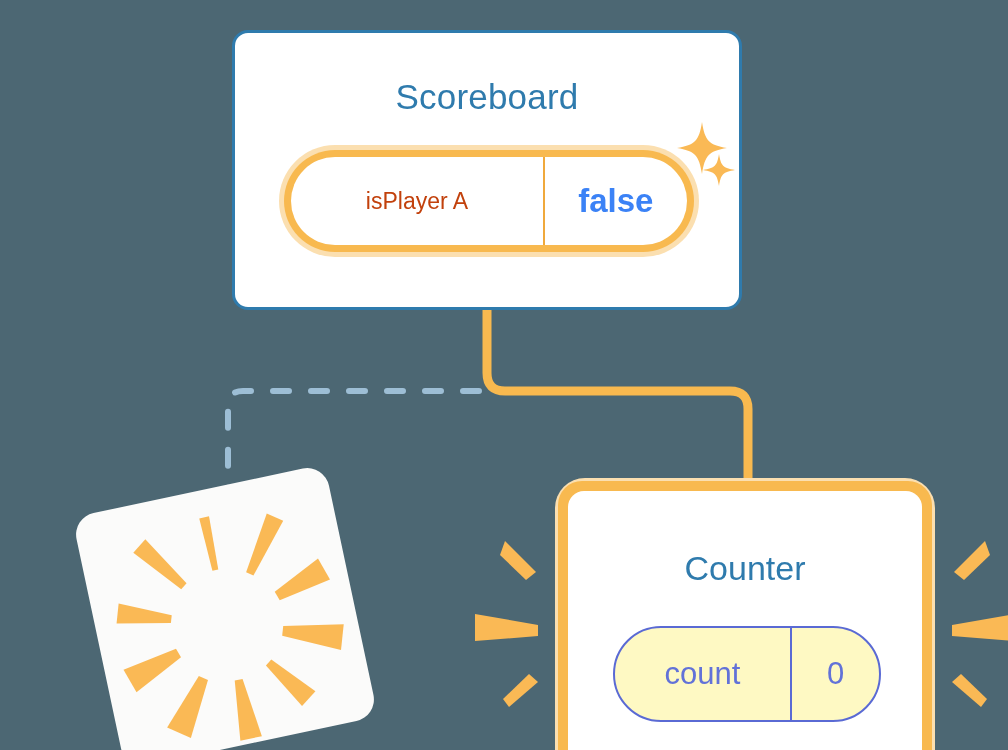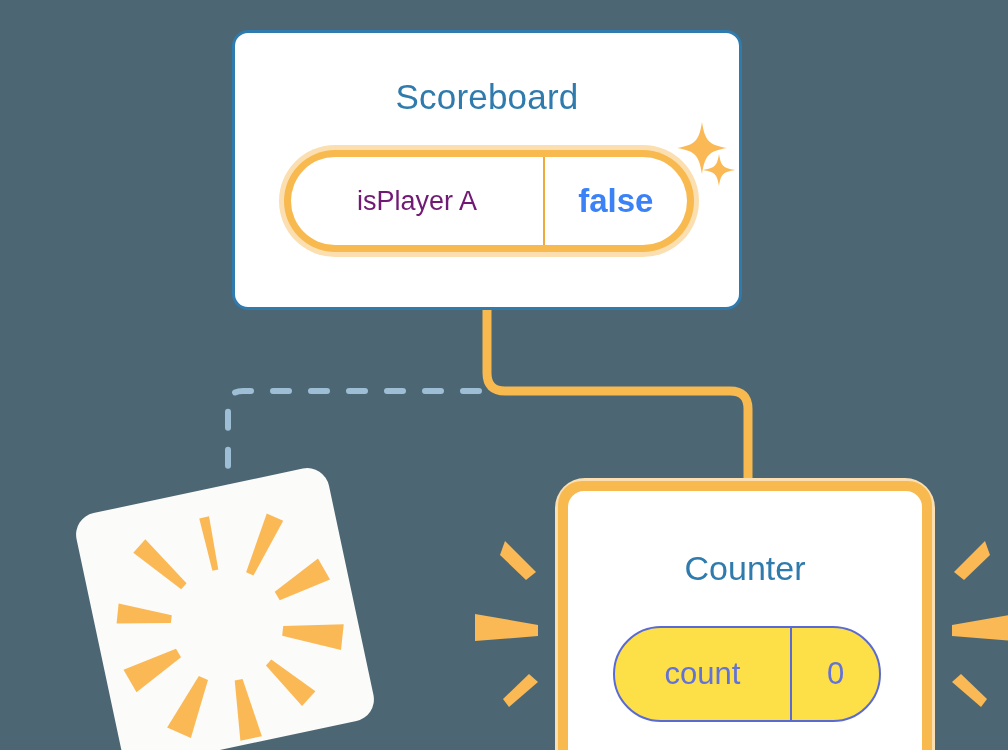--- a/index.html
+++ b/index.html
@@ -78,22 +78,22 @@
     border-radius: 44px;
     box-sizing: border-box;
     display: flex;
     align-items: stretch;
   }
   .sb-key {
     flex: 0 0 252px;
     display: flex;
     align-items: center;
     justify-content: center;
-    font-size: 27px;
-    color: #701a75;
+    font-size: 23px;
+    color: #c2410c;
   }
   .sb-divider {
     width: 1.5px;
     background: #f0a93c;
     align-self: stretch;
   }
   .sb-val {
     flex: 1;
     display: flex;
     align-items: center;
@@ -144,21 +144,21 @@
 
   .ct-pill {
     position: absolute;
     left: 45px;
     top: 135px;
     width: 268px;
     height: 96px;
     border: 2px solid #5a6ad4;
     border-radius: 48px;
     box-sizing: border-box;
-    background: #fde047;
+    background: #fef9c3;
     display: flex;
     align-items: stretch;
     overflow: hidden;
   }
   .ct-key {
     flex: 0 0 175px;
     display: flex;
     align-items: center;
     justify-content: center;
     font-size: 31px;

